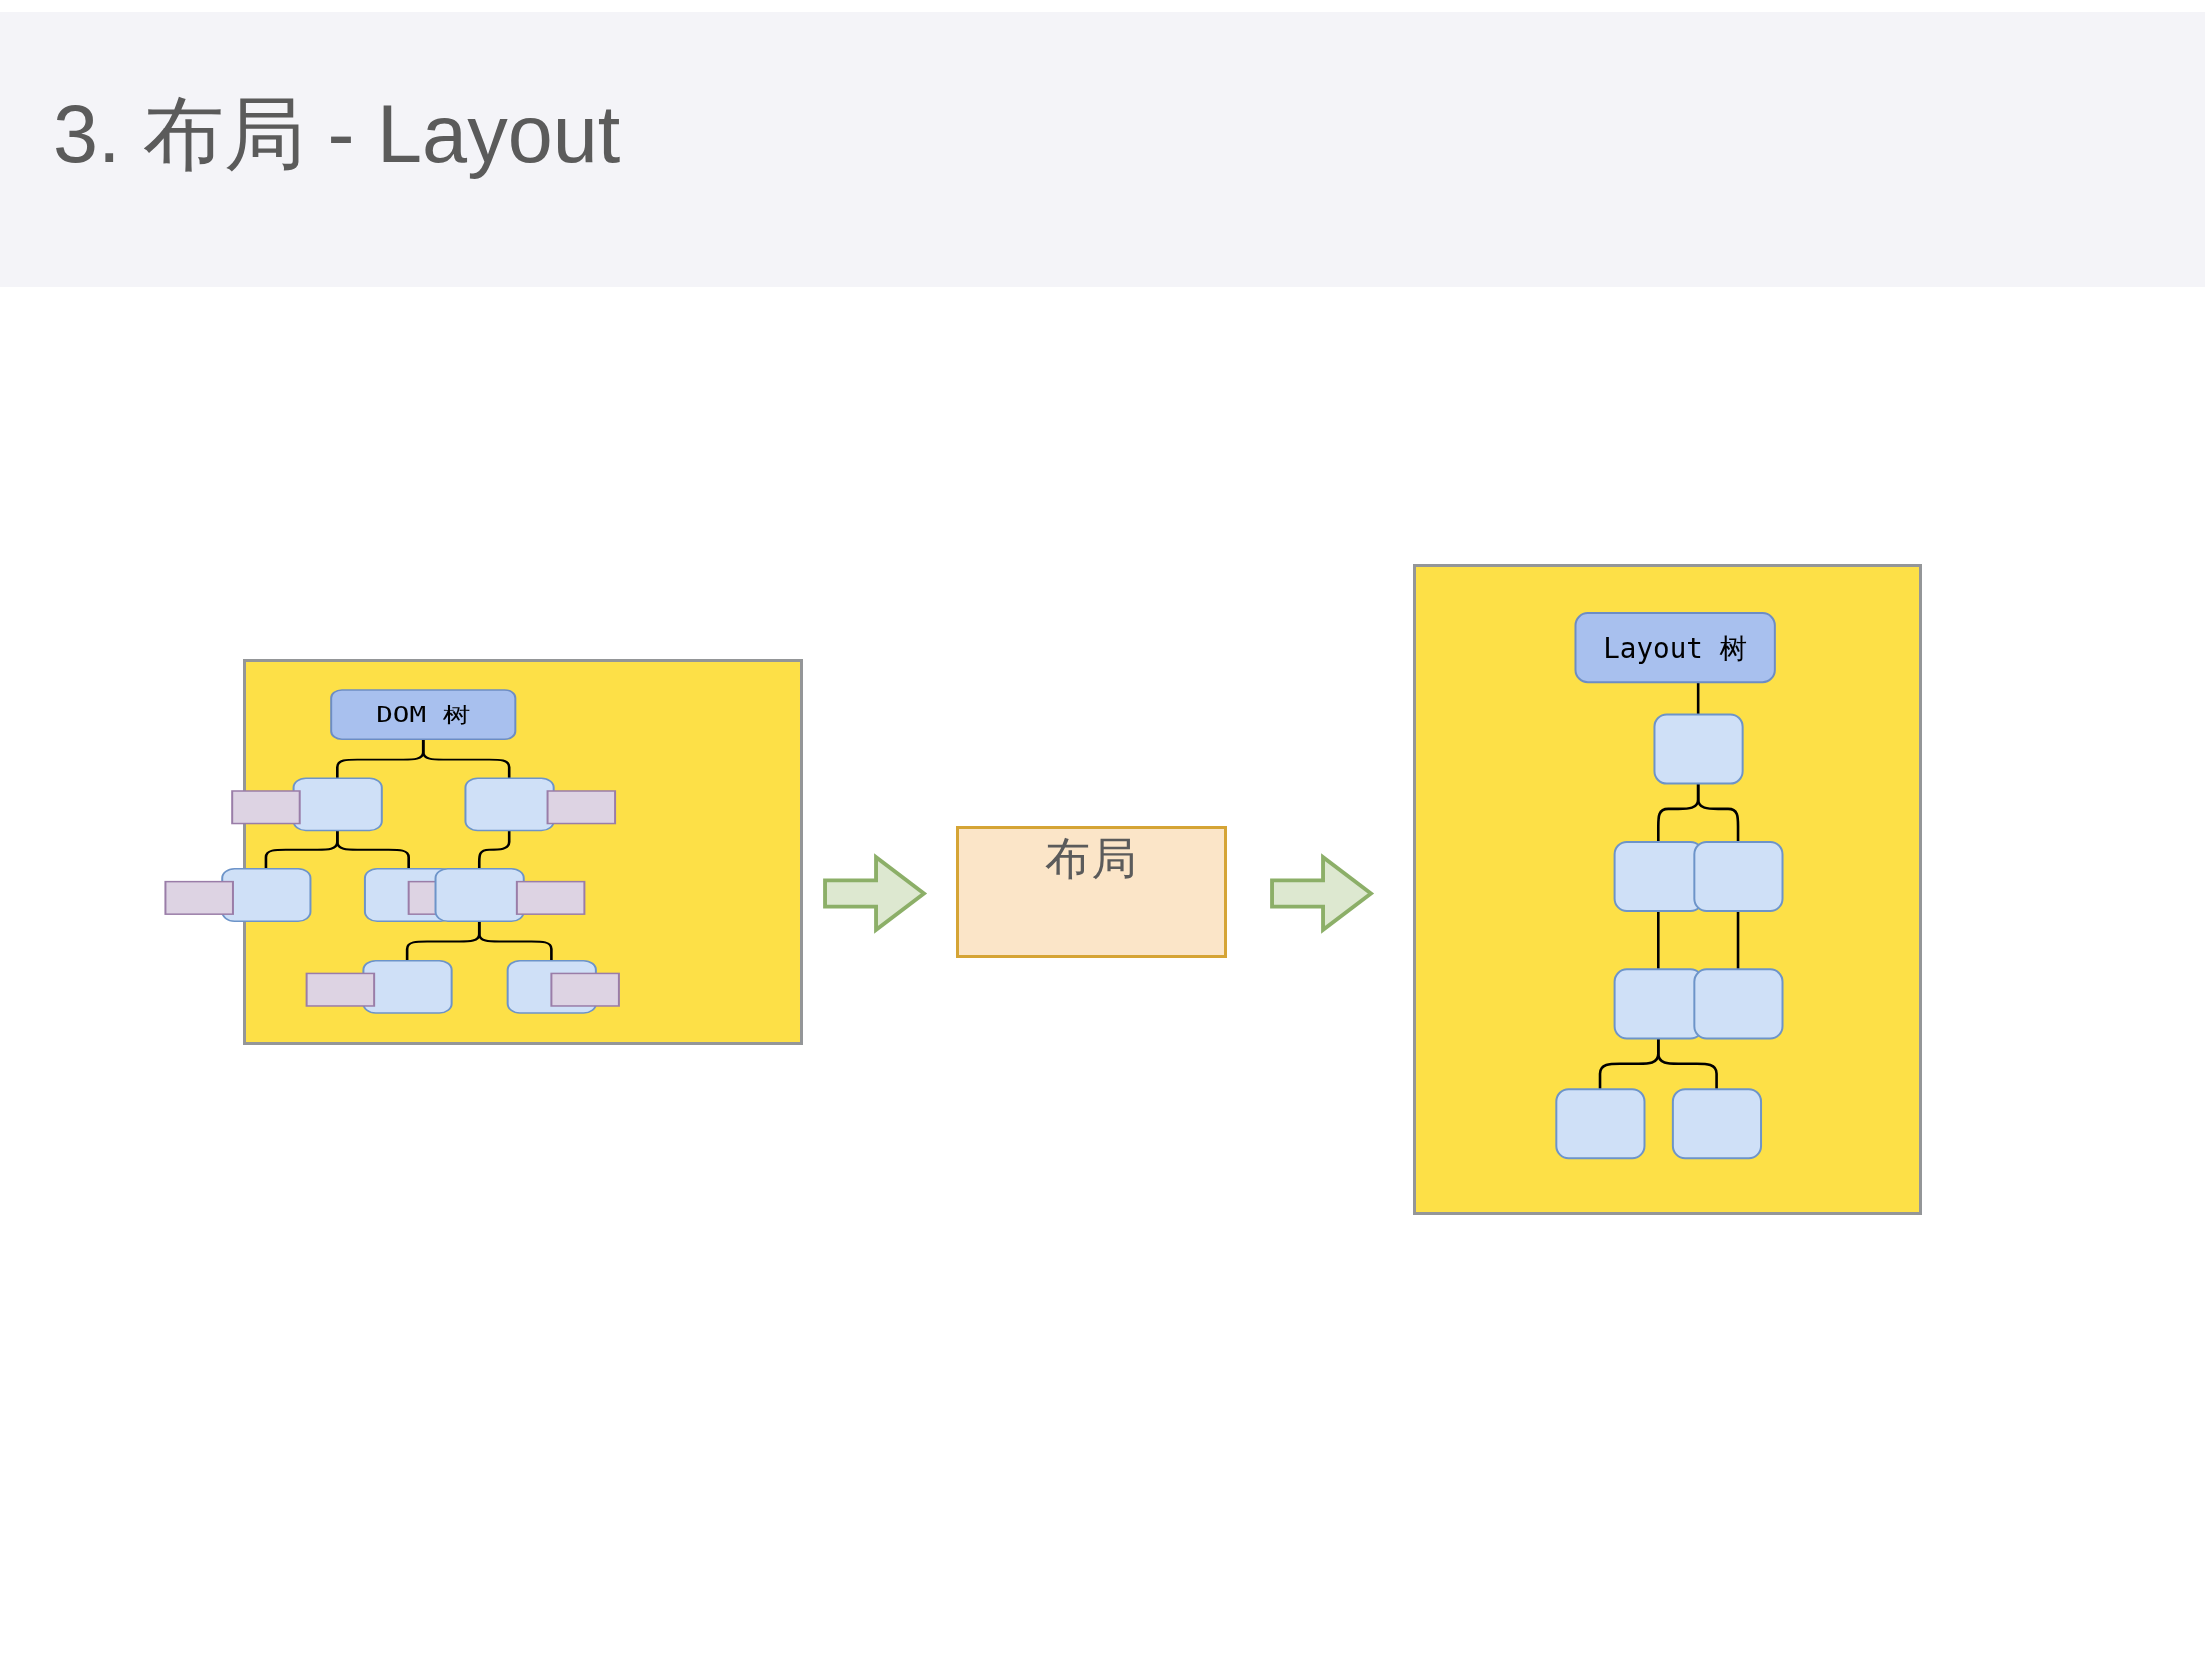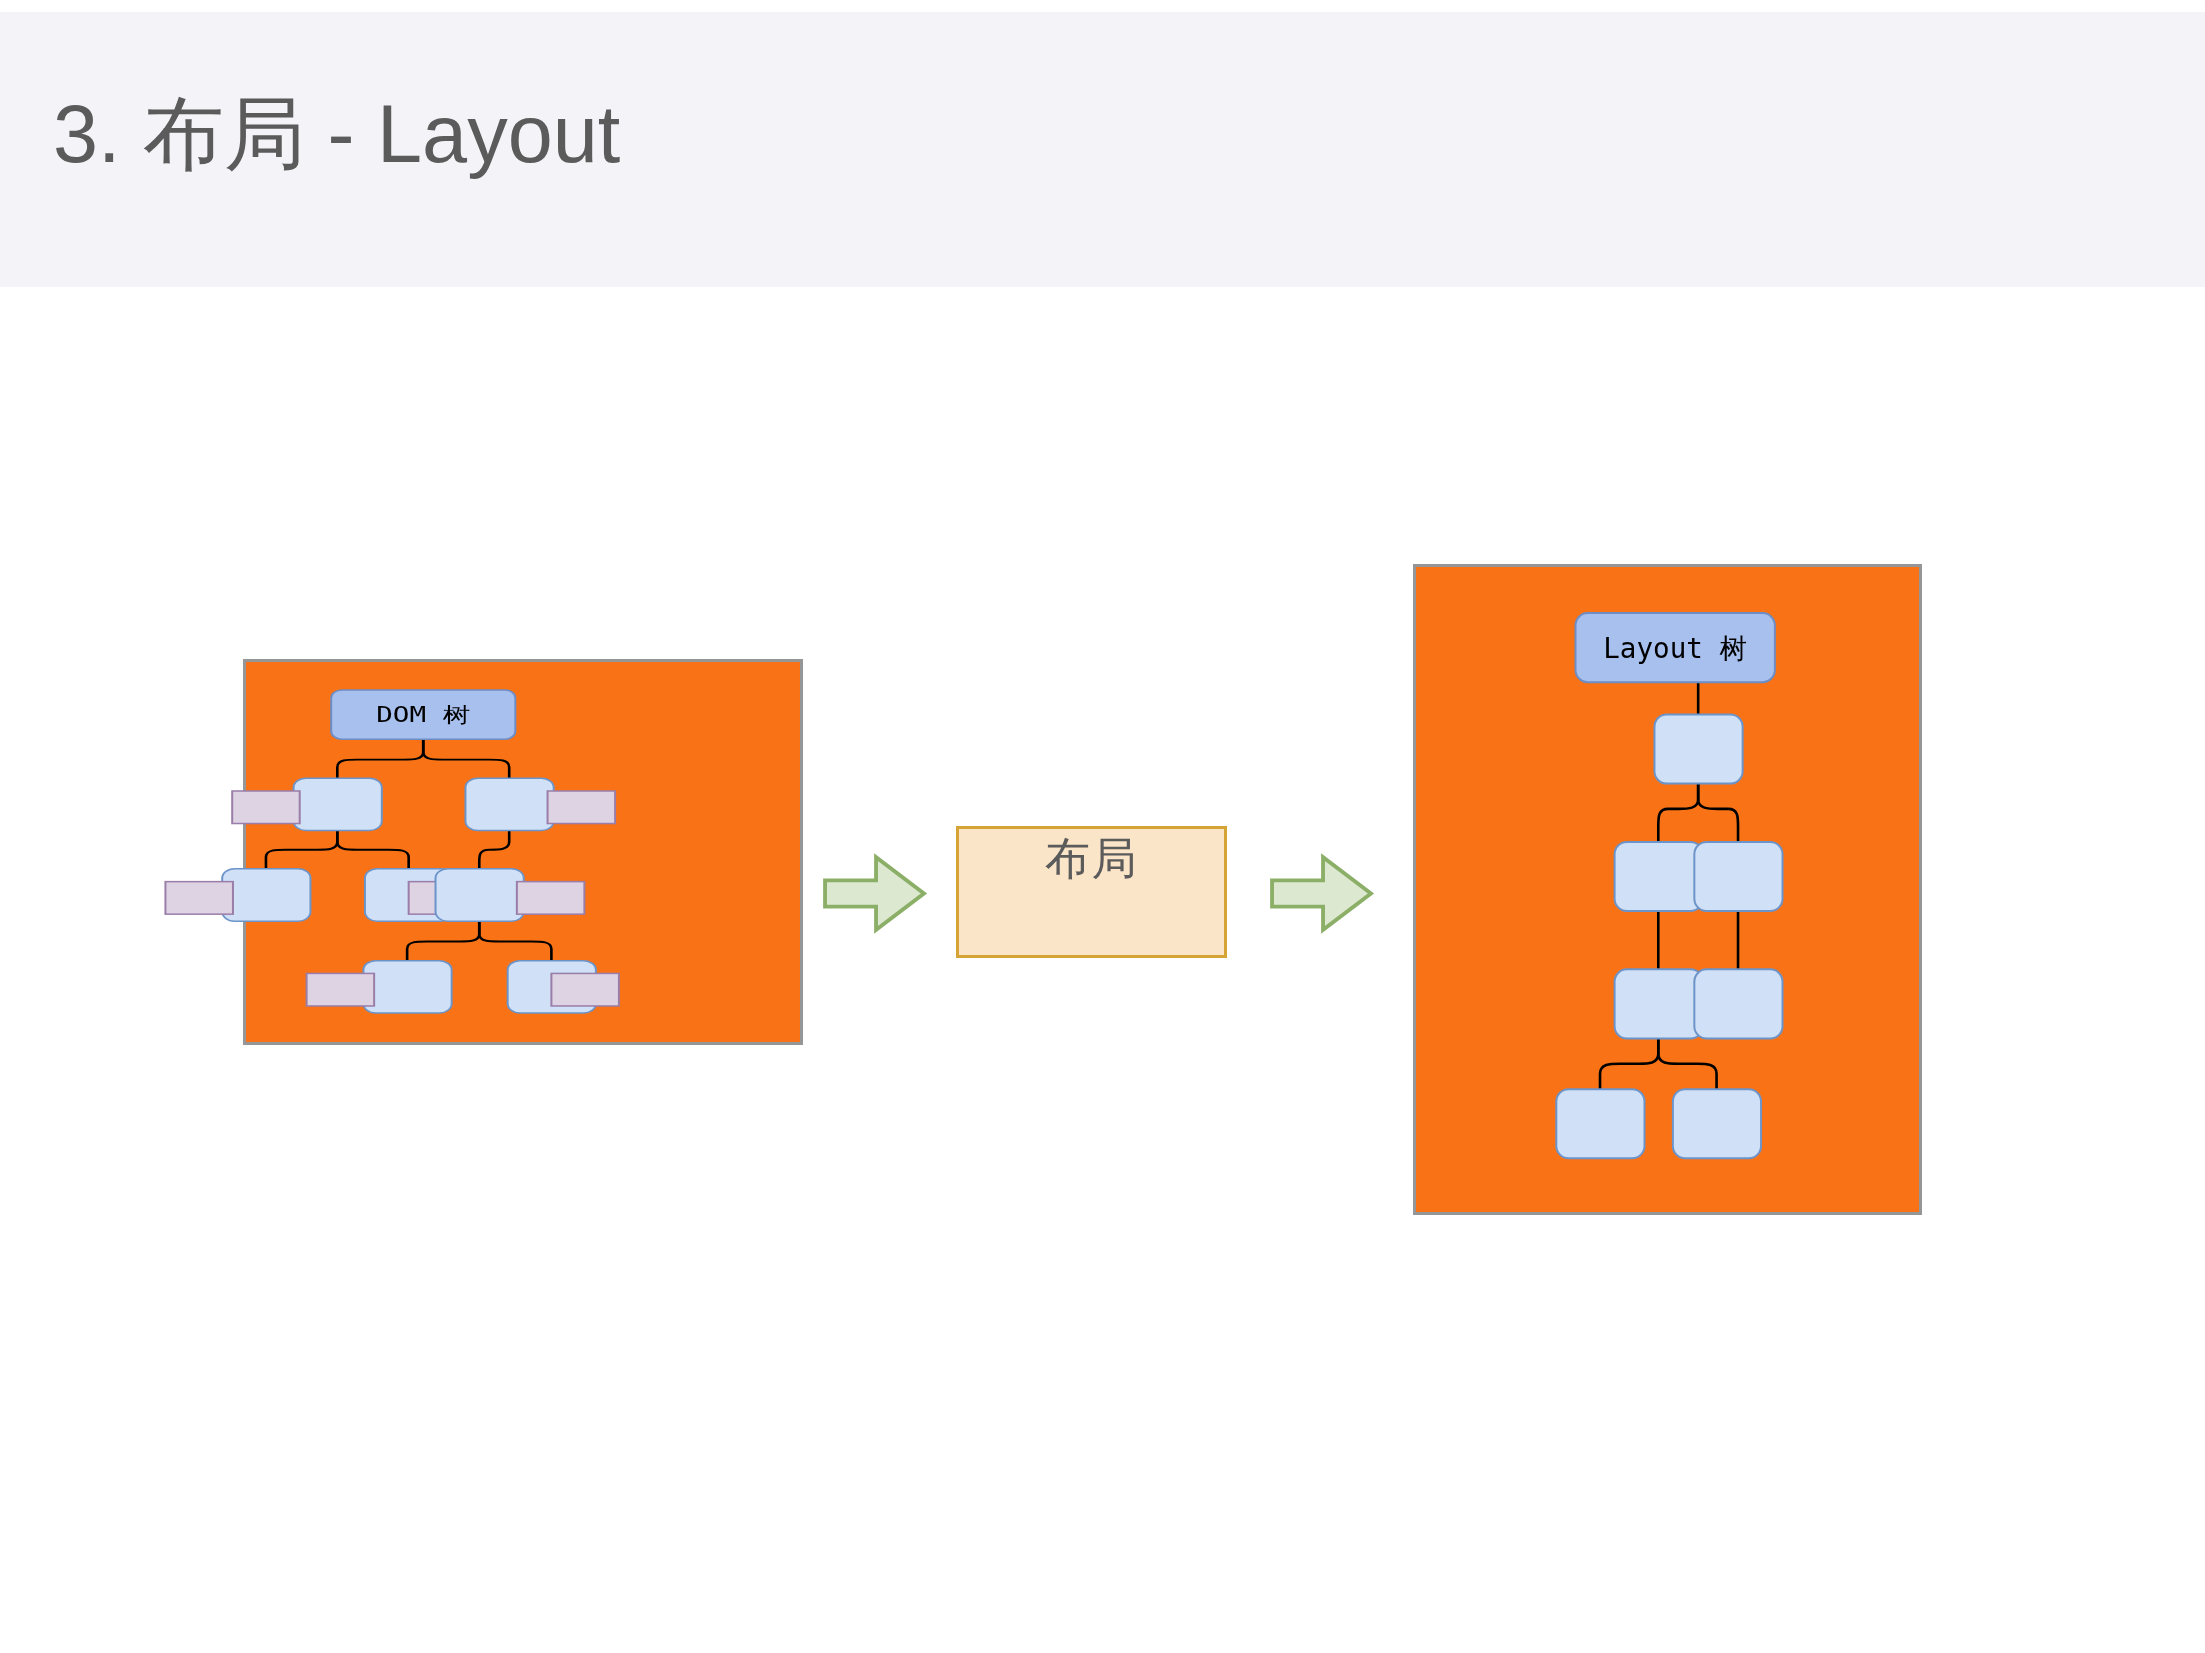--- a/index.html
+++ b/index.html
@@ -44,21 +44,21 @@
     position: absolute;
     left: 0;
     top: 275px;
     width: 2205px;
     height: 1379px;
   }
 
   
   .panel {
     position: absolute;
-    background: #f97316;
+    background: #fde047;
     border: 3.1px solid #949698;
     box-sizing: border-box;
   }
   #dom-panel {
     left: 243px;
     top: 384px;
     width: 560px;
     height: 386px;
   }
   #layout-panel {

